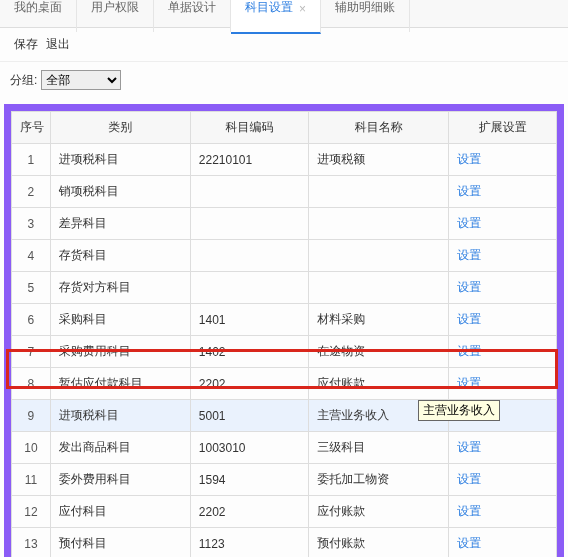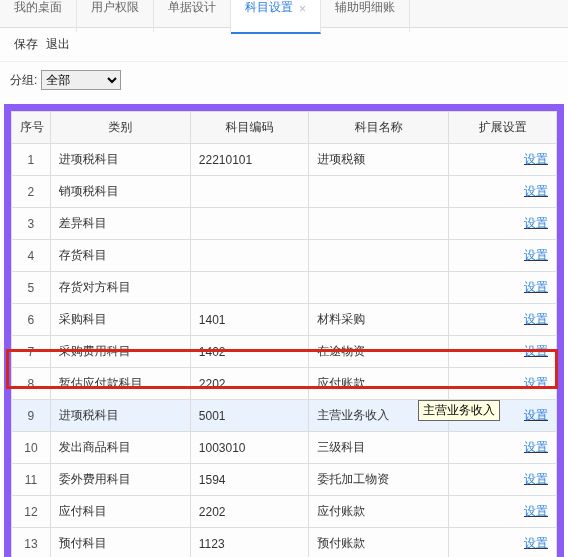--- a/index.html
+++ b/index.html
@@ -86,21 +86,21 @@
     background: #f7f7f7;
     text-align: center;
     color: #333;
   }
   col.c-seq { width: 36px; }
   col.c-cat { width: 130px; }
   col.c-code { width: 110px; }
   col.c-name { width: 130px; }
   col.c-ext { width: 100px; }
   td.seq { text-align: center; color: #555; }
-  td.ext { text-align: right; text-decoration: underline; }
+  td.ext { text-align: left; }
   td.ext a { color: #2b7de0; text-decoration: none; cursor: pointer; }
   tbody tr.selected td { background: #eaf2fd; }
   .highlight-box {
     position: absolute;
     border: 3px solid #d9261c;
     pointer-events: none;
     left: 6px;
     top: 349px;
     width: 552px;
     height: 40px;

